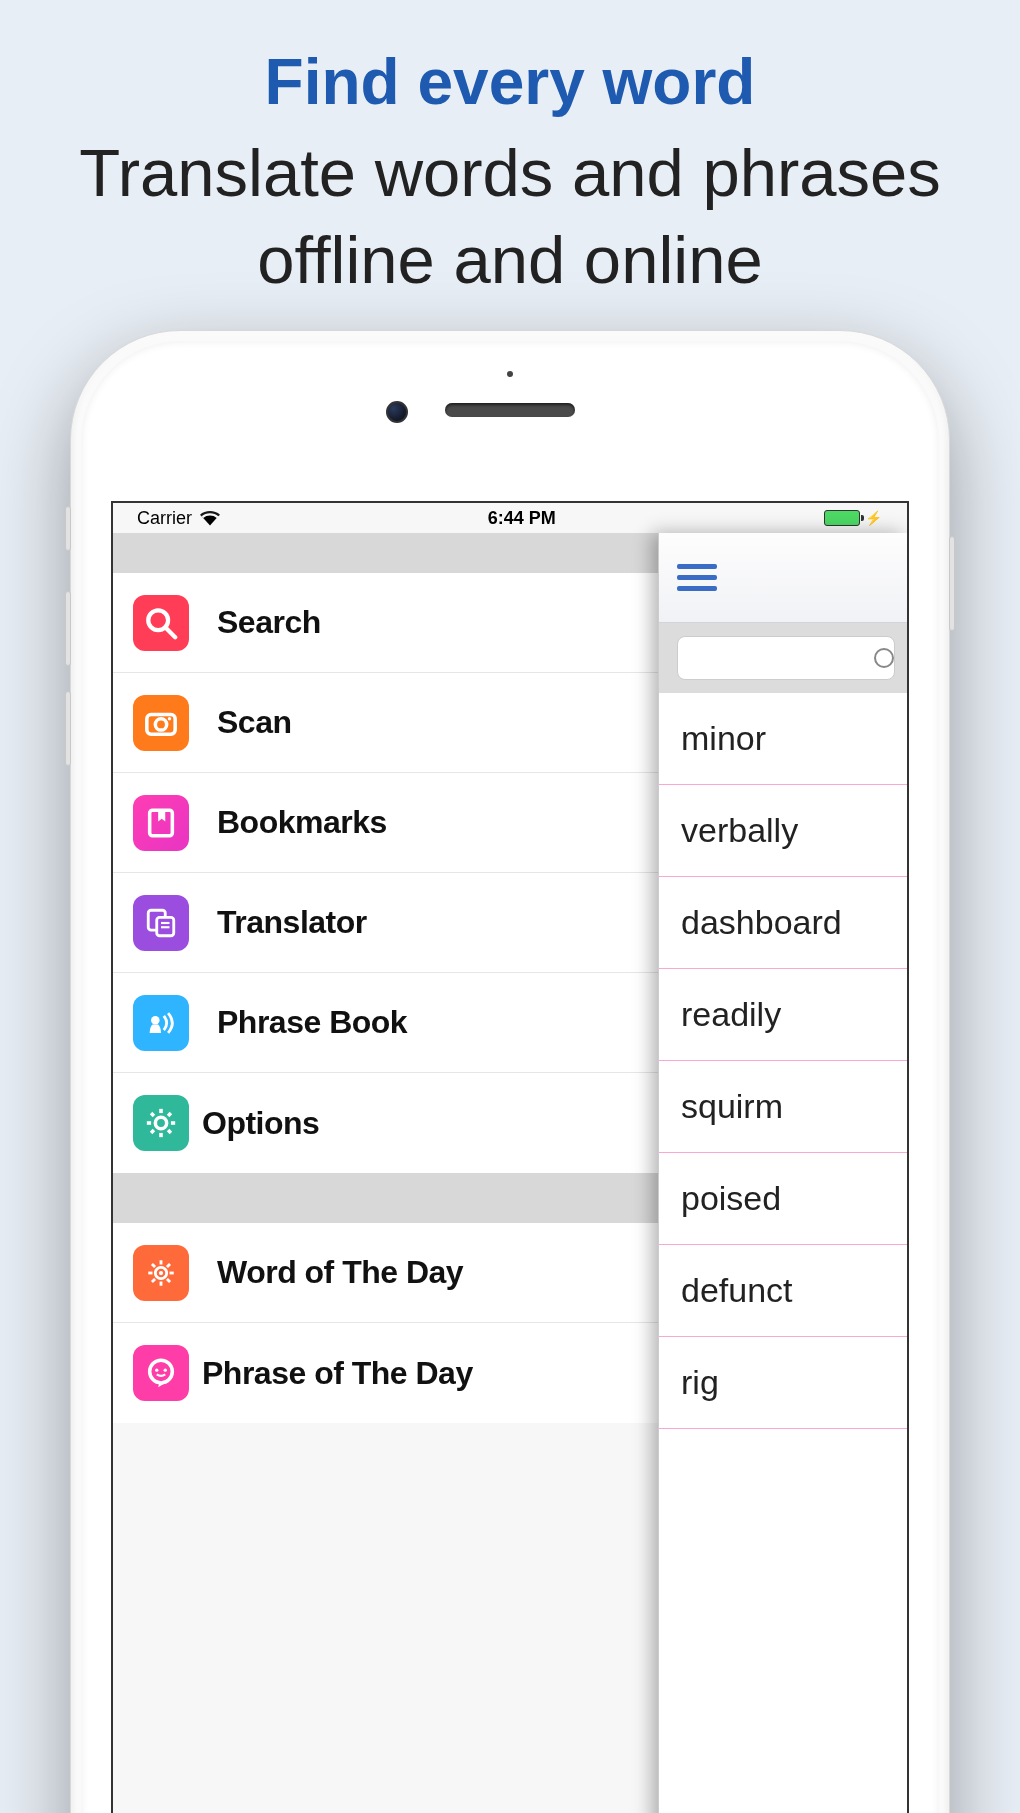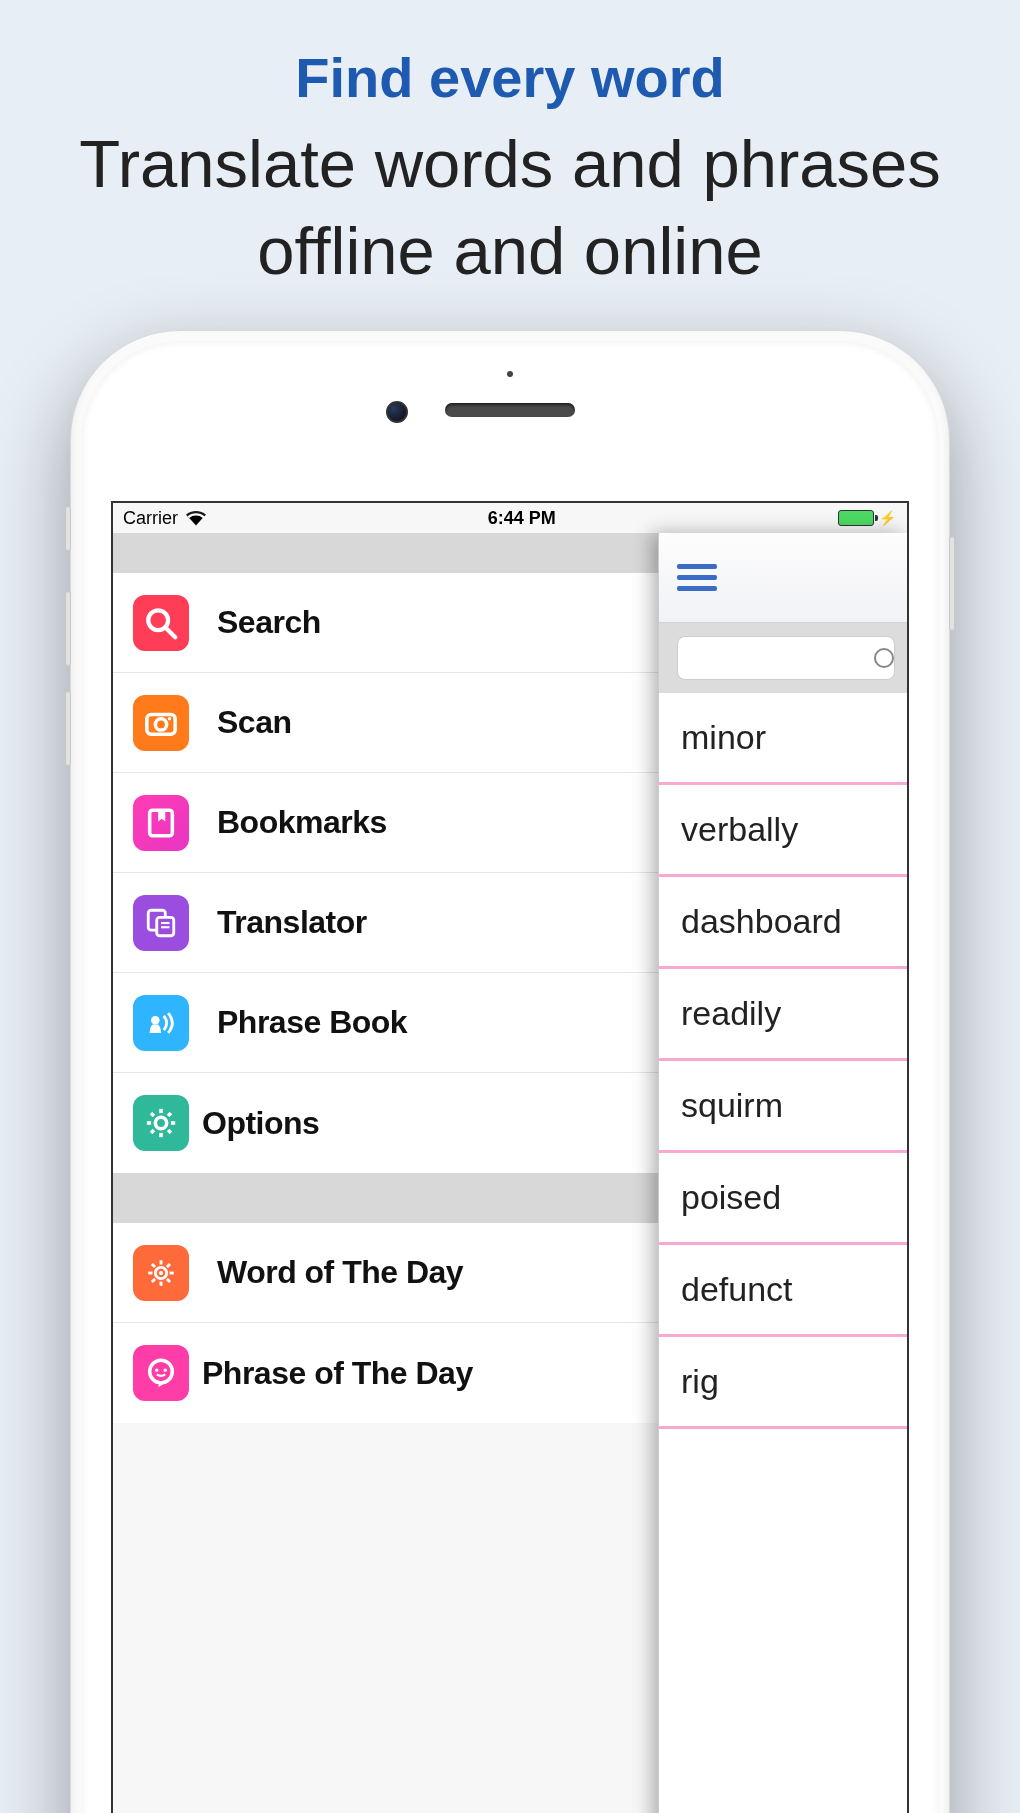--- a/index.html
+++ b/index.html
@@ -6,21 +6,21 @@
 body {
   width: 1020px;
   height: 1813px;
   background: #e8eef5;
   font-family: -apple-system, "Helvetica Neue", Arial, sans-serif;
   overflow: hidden;
   position: relative;
 }
 .promo-title {
   text-align: center;
-  font-size: 56px;
+  font-size: 64px;
   font-weight: 700;
   color: #1e5aaf;
   padding-top: 45px;
 }
 .promo-subtitle {
   text-align: center;
   font-size: 67px;
   font-weight: 400;
   color: #222;
   line-height: 1.3;
@@ -99,21 +99,21 @@
   border: 2px solid #333;
   overflow: hidden;
 }
 
 .status-bar {
   height: 30px;
   background: #f7f7f7;
   display: flex;
   align-items: center;
   justify-content: space-between;
-  padding: 0 10px;
+  padding: 0 24px;
   font-size: 18px;
   color: #000;
   border-radius: 9px;
 }
 .status-left { display: flex; align-items: center; gap: 8px; }
 .status-right { display: flex; align-items: center; gap: 6px; }
 .wifi-svg { width: 20px; height: 16px; }
 .battery {
   width: 36px; height: 16px;
   border: 1.5px solid #333;
@@ -231,21 +231,21 @@
   border-radius: 50%;
   position: relative;
   transform: translateX(6px);
 }
 .word-list { background: #fff; flex: 1; }
 .word-item {
   height: 92px;
   padding: 0 22px;
   display: flex;
   align-items: center;
-  border-bottom: 3px solid #f9a8d4;
+  border-bottom: 1px solid #f9a8d4;
   font-size: 34px;
   color: #222;
 }
 </style>
 </head>
 <body>
 
 <div class="promo-title">Find every word</div>
 <div class="promo-subtitle">Translate words and phrases offline and online</div>
 

